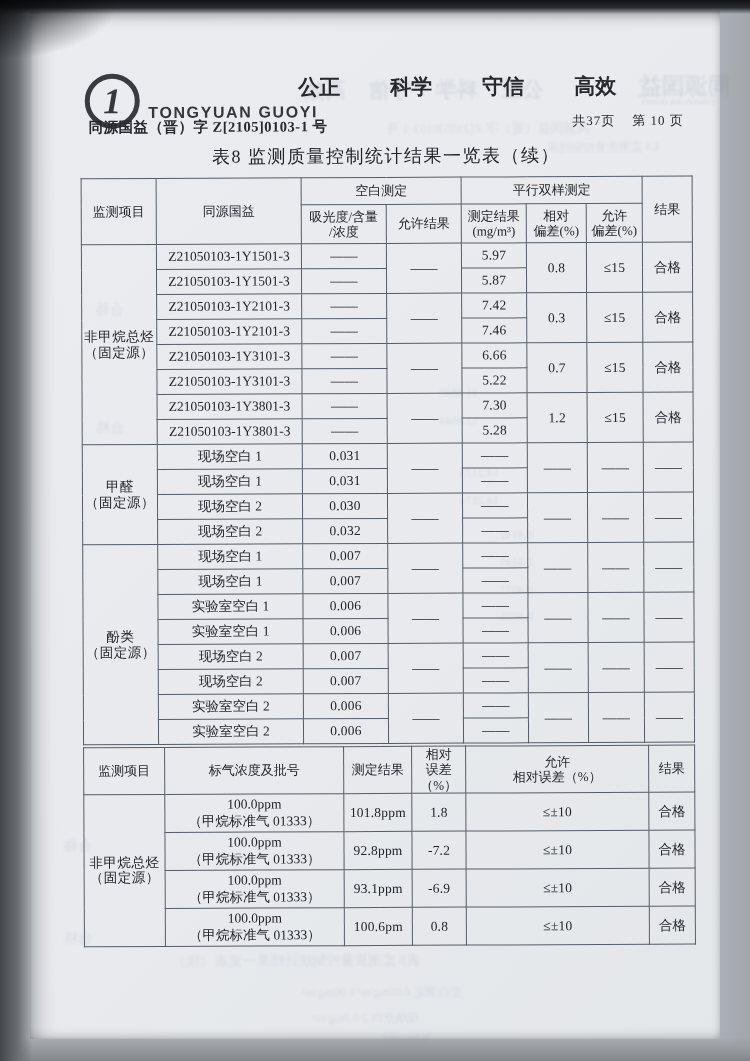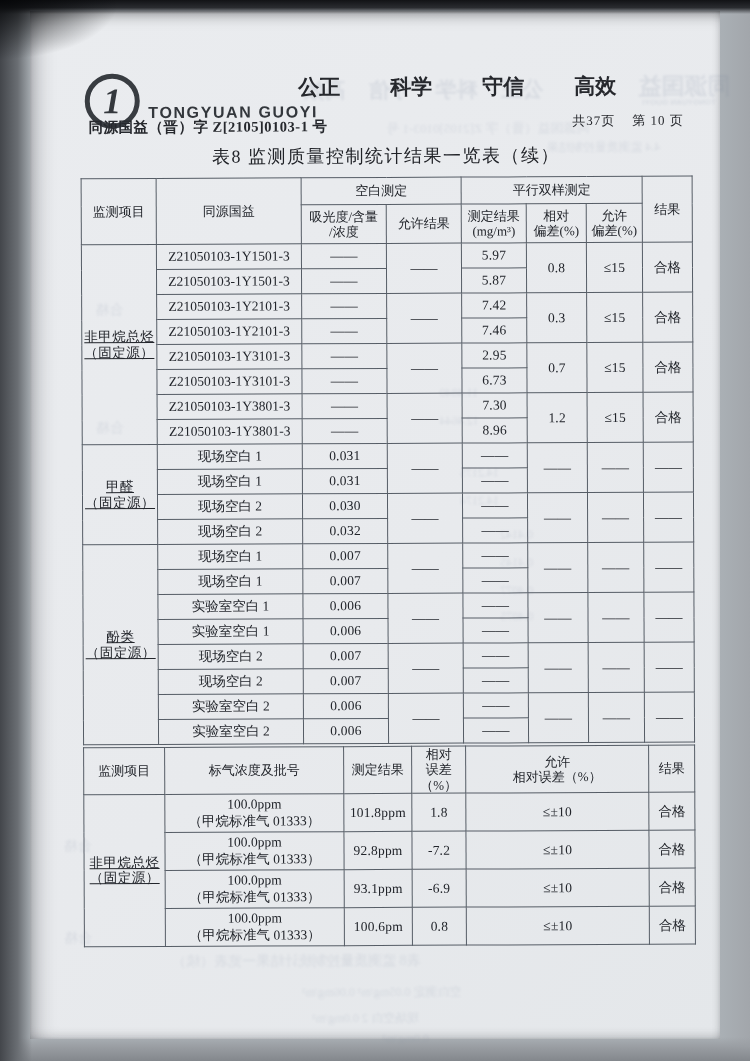--- a/index.html
+++ b/index.html
@@ -41,21 +41,21 @@
   #t2{top:746px;width:611px;}
   th,td{border:1px solid #565d66;text-align:center;vertical-align:middle;padding:0;
         font-size:13.5px;font-weight:normal;line-height:1.18;overflow:hidden;}
   th{font-size:13px;}
   .pre{white-space:pre-line;}
   #t1 thead tr:nth-child(1){height:27px;}
   #t1 thead tr:nth-child(2){height:39px;}
   #t1 tbody tr{height:25px;}
   #t2 thead tr{height:46px;}
   #t2 tbody tr{height:38px;}
-  td.item{letter-spacing:.5px;text-decoration:underline;}
+  td.item{letter-spacing:.5px;}
   td.gas{line-height:1.3;margin-left:34px;}
   td.num{letter-spacing:.2px;}
 
   
   .ghost{position:absolute;transform:scaleX(-1);filter:blur(1.1px);opacity:.11;color:#4e5e7e;
          white-space:nowrap;font-family:"Liberation Serif","DejaVu Serif",serif;}
 </style>
 </head>
 <body>
 
@@ -171,43 +171,43 @@
           </tr>
           <tr>
             <td>Z21050103-1Y2101-3</td>
             <td class="num">——</td>
             <td class="num">7.46</td>
           </tr>
           <tr>
             <td>Z21050103-1Y3101-3</td>
             <td class="num">——</td>
             <td rowspan="2">——</td>
-            <td class="num">2.95</td>
+            <td class="num">6.66</td>
             <td rowspan="2" class="num">0.7</td>
             <td rowspan="2" class="num">≤15</td>
             <td rowspan="2">合格</td>
           </tr>
           <tr>
             <td>Z21050103-1Y3101-3</td>
             <td class="num">——</td>
-            <td class="num">6.73</td>
+            <td class="num">5.22</td>
           </tr>
           <tr>
             <td>Z21050103-1Y3801-3</td>
             <td class="num">——</td>
             <td rowspan="2">——</td>
             <td class="num">7.30</td>
             <td rowspan="2" class="num">1.2</td>
             <td rowspan="2" class="num">≤15</td>
             <td rowspan="2">合格</td>
           </tr>
           <tr>
             <td>Z21050103-1Y3801-3</td>
             <td class="num">——</td>
-            <td class="num">8.96</td>
+            <td class="num">5.28</td>
           </tr>
           <tr>
             <td rowspan="4" class="item pre">甲醛
 （固定源）</td>
             <td>现场空白 1</td>
             <td class="num">0.031</td>
             <td rowspan="2">——</td>
             <td class="num">——</td>
             <td rowspan="2" class="num">——</td>
             <td rowspan="2" class="num">——</td>

